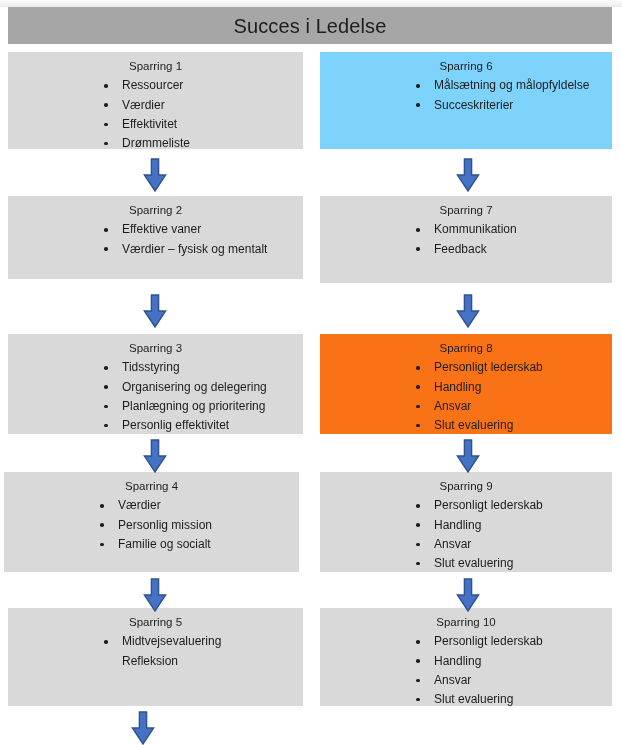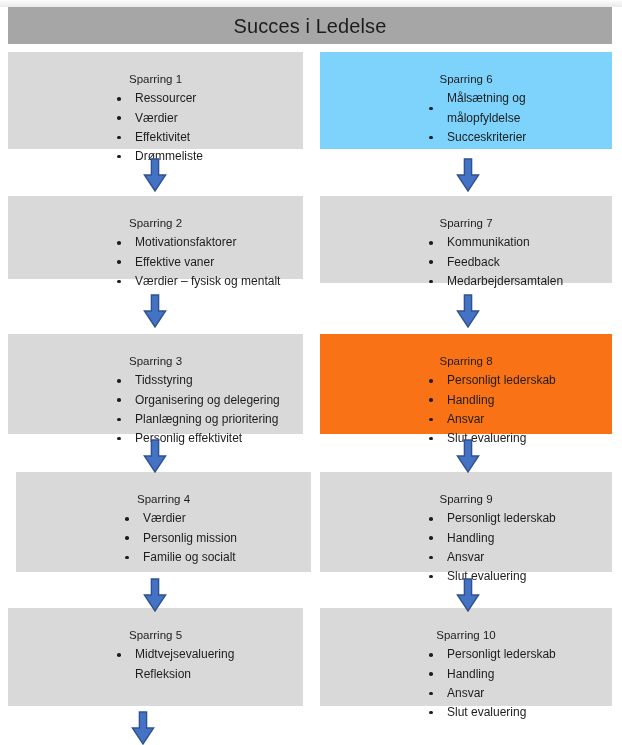--- a/index.html
+++ b/index.html
@@ -50,21 +50,21 @@
     font-size: 20px;
     color: #1d1d1d;
     letter-spacing: 0.1px;
     line-height: 1;
   }
 
   
   .box {
     position: absolute;
     background: #d9d9d9;
-    padding: 13px;
+    padding: 0;
   }
   .box .box-title {
     display: block;
     text-align: center;
     font-size: 11.5px;
     color: #1d1d1d;
     padding-top: 7px;
     line-height: 1.25;
   }
   .box ul.box-list {
@@ -119,35 +119,34 @@
         <ul class="box-list">
           <li><span class="bullet-dot"></span><span>Ressourcer</span></li>
           <li><span class="bullet-dot"></span><span>Værdier</span></li>
           <li><span class="bullet-dot"></span><span>Effektivitet</span></li>
           <li><span class="bullet-dot"></span><span>Drømmeliste</span></li>
         </ul>
       </div>
       <div class="box col-left" style="left: 8px; top: 196px; width: 295px; height: 83px; background: rgb(217, 217, 217);">
         <span class="box-title">Sparring 2</span>
         <ul class="box-list">
-          <li><span class="bullet-dot"></span><span>Motivationsfaktorer</span></li>
           <li><span class="bullet-dot"></span><span>Effektive vaner</span></li>
           <li><span class="bullet-dot"></span><span>Værdier – fysisk og mentalt</span></li>
         </ul>
       </div>
       <div class="box col-left" style="left: 8px; top: 334px; width: 295px; height: 100px; background: rgb(217, 217, 217);">
         <span class="box-title">Sparring 3</span>
         <ul class="box-list">
           <li><span class="bullet-dot"></span><span>Tidsstyring</span></li>
           <li><span class="bullet-dot"></span><span>Organisering og delegering</span></li>
           <li><span class="bullet-dot"></span><span>Planlægning og prioritering</span></li>
           <li><span class="bullet-dot"></span><span>Personlig effektivitet</span></li>
         </ul>
       </div>
-      <div class="box col-left" style="left: 16px; top: 472px; width: 295px; height: 100px; background: rgb(217, 217, 217);">
+      <div class="box col-left" style="left: 4px; top: 472px; width: 295px; height: 100px; background: rgb(217, 217, 217);">
         <span class="box-title">Sparring 4</span>
         <ul class="box-list">
           <li><span class="bullet-dot"></span><span>Værdier</span></li>
           <li><span class="bullet-dot"></span><span>Personlig mission</span></li>
           <li><span class="bullet-dot"></span><span>Familie og socialt</span></li>
         </ul>
       </div>
       <div class="box col-left" style="left: 8px; top: 608px; width: 295px; height: 98px; background: rgb(217, 217, 217);">
         <span class="box-title">Sparring 5</span>
         <ul class="box-list">
@@ -160,21 +159,20 @@
         <ul class="box-list">
           <li><span class="bullet-dot"></span><span>Målsætning og målopfyldelse</span></li>
           <li><span class="bullet-dot"></span><span>Succeskriterier</span></li>
         </ul>
       </div>
       <div class="box col-right" style="left: 320px; top: 196px; width: 292px; height: 87px; background: rgb(217, 217, 217);">
         <span class="box-title">Sparring 7</span>
         <ul class="box-list">
           <li><span class="bullet-dot"></span><span>Kommunikation</span></li>
           <li><span class="bullet-dot"></span><span>Feedback</span></li>
-          <li><span class="bullet-dot"></span><span>Medarbejdersamtalen</span></li>
         </ul>
       </div>
       <div class="box col-right" style="left: 320px; top: 334px; width: 292px; height: 100px; background: #f97316;">
         <span class="box-title">Sparring 8</span>
         <ul class="box-list">
           <li><span class="bullet-dot"></span><span>Personligt lederskab</span></li>
           <li><span class="bullet-dot"></span><span>Handling</span></li>
           <li><span class="bullet-dot"></span><span>Ansvar</span></li>
           <li><span class="bullet-dot"></span><span>Slut evaluering</span></li>
         </ul>

